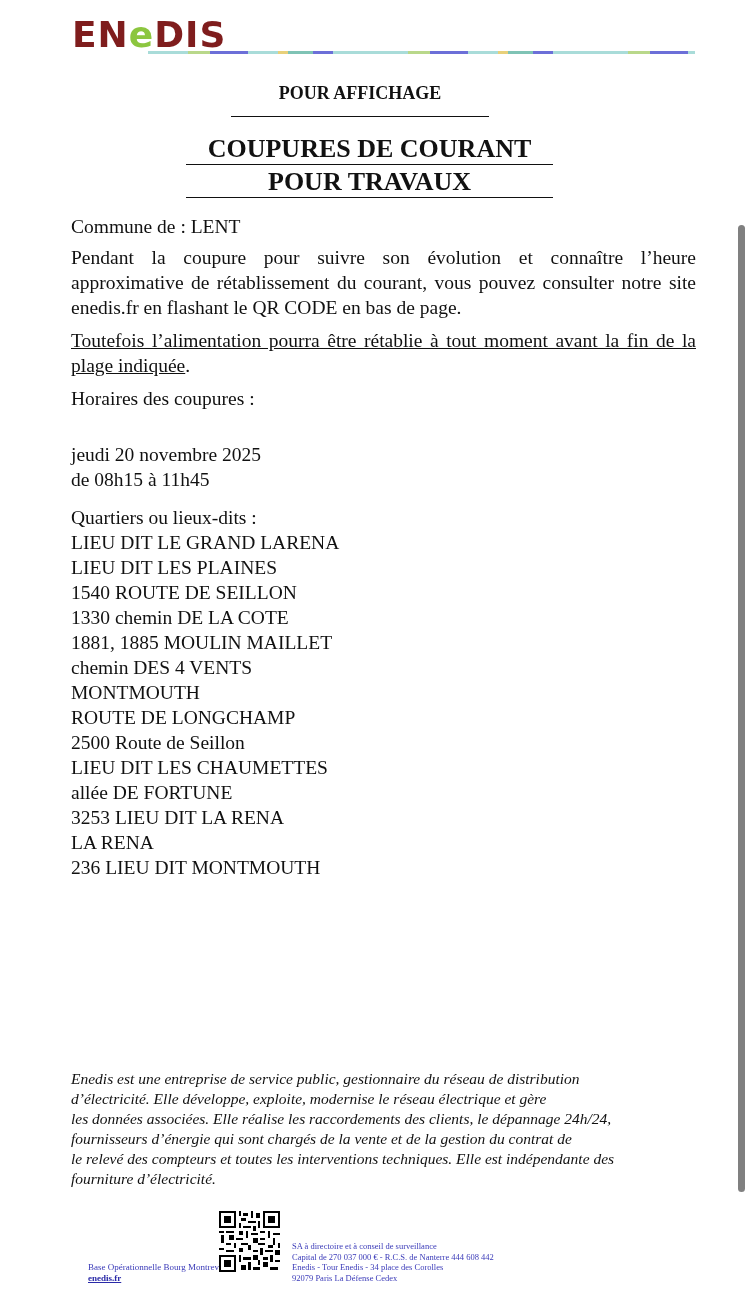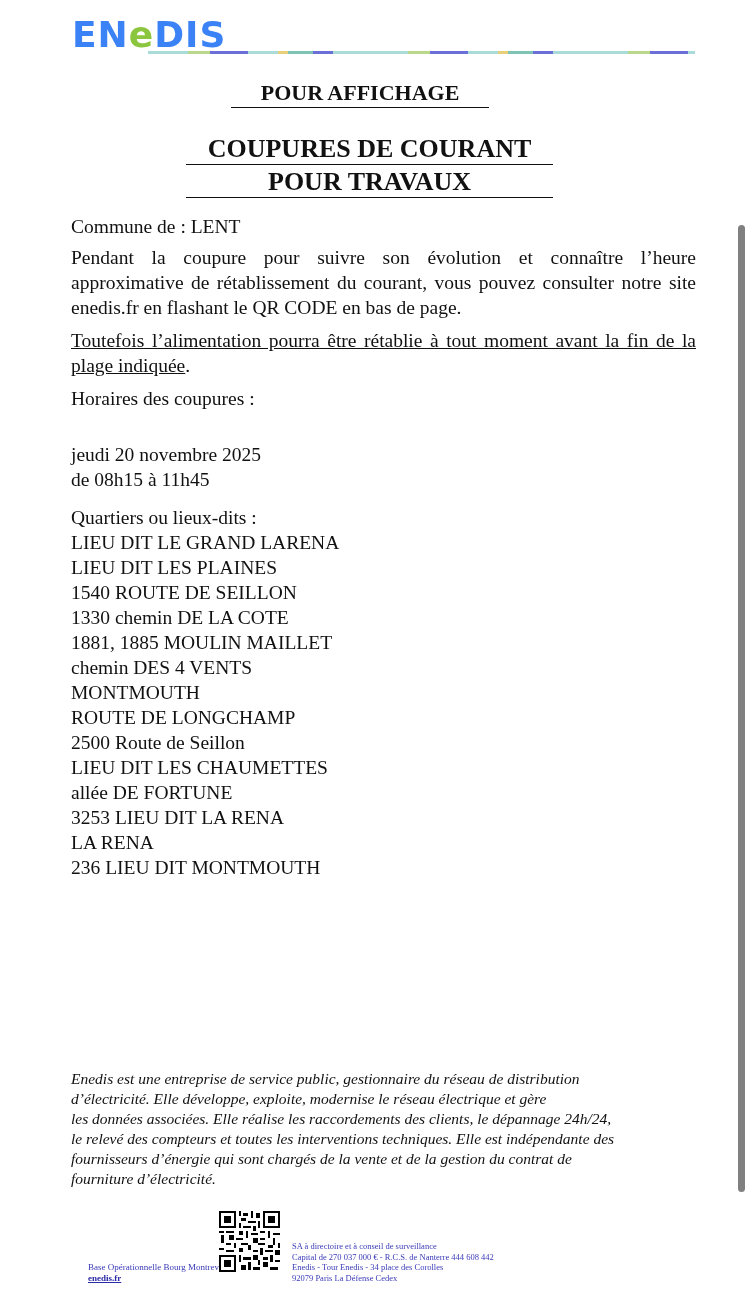--- a/index.html
+++ b/index.html
@@ -21,21 +21,21 @@
       top: 17px;
       height: 36px;
       display: flex;
       align-items: flex-end;
       font-family: "DejaVu Sans", "Liberation Sans", sans-serif;
       font-weight: bold;
       font-size: 36px;
       letter-spacing: 1px;
       line-height: 36px;
     }
-    .logo .blue { color: #3b82f6; }
+    .logo .blue { color: #7f1d1d; }
     .logo .green { color: #8cc63f; }
     .deco-line {
       position: absolute;
       left: 148px;
       top: 51px;
       width: 547px;
       height: 3px;
       background: repeating-linear-gradient(90deg,
         #a9dcd9 0px, #a9dcd9 40px,
         #b9d88a 40px, #b9d88a 62px,
@@ -46,24 +46,24 @@
         #6c6fd8 165px, #6c6fd8 185px,
         #a9dcd9 185px, #a9dcd9 220px);
     }
     .heading-small {
       position: absolute;
       left: 231px;
       width: 258px;
       top: 80px;
       text-align: center;
       font-weight: bold;
-      font-size: 22px;
+      font-size: 18px;
       line-height: 26px;
       border-bottom: 1.5px solid #111;
-      padding-bottom: 1px;
+      padding-bottom: 10px;
     }
     .heading-big {
       position: absolute;
       left: 186px;
       width: 367px;
       text-align: center;
       font-weight: bold;
       font-size: 26px;
       line-height: 30px;
       border-bottom: 1.5px solid #111;
@@ -177,22 +177,22 @@
     <div>3253 LIEU DIT LA RENA</div>
     <div>LA RENA</div>
     <div>236 LIEU DIT MONTMOUTH</div>
   </div>
 </div>
 
 <div class="legal">
   <div>Enedis est une entreprise de service public, gestionnaire du réseau de distribution</div>
   <div>d’électricité. Elle développe, exploite, modernise le réseau électrique et gère</div>
   <div>les données associées. Elle réalise les raccordements des clients, le dépannage 24h/24,</div>
+  <div>fournisseurs d’énergie qui sont chargés de la vente et de la gestion du contrat de</div>
   <div>le relevé des compteurs et toutes les interventions techniques. Elle est indépendante des</div>
-  <div>fournisseurs d’énergie qui sont chargés de la vente et de la gestion du contrat de</div>
   <div>fourniture d’électricité.</div>
 </div>
 
 <div class="footer-left">
   <div>Base Opérationnelle Bourg Montrevel</div>
   <div class="link">enedis.fr</div>
 </div>
 
 <svg class="qr" viewBox="0 0 25 25" shape-rendering="crispEdges">
   <rect x="0" y="0" width="25" height="25" fill="#fff"></rect>

